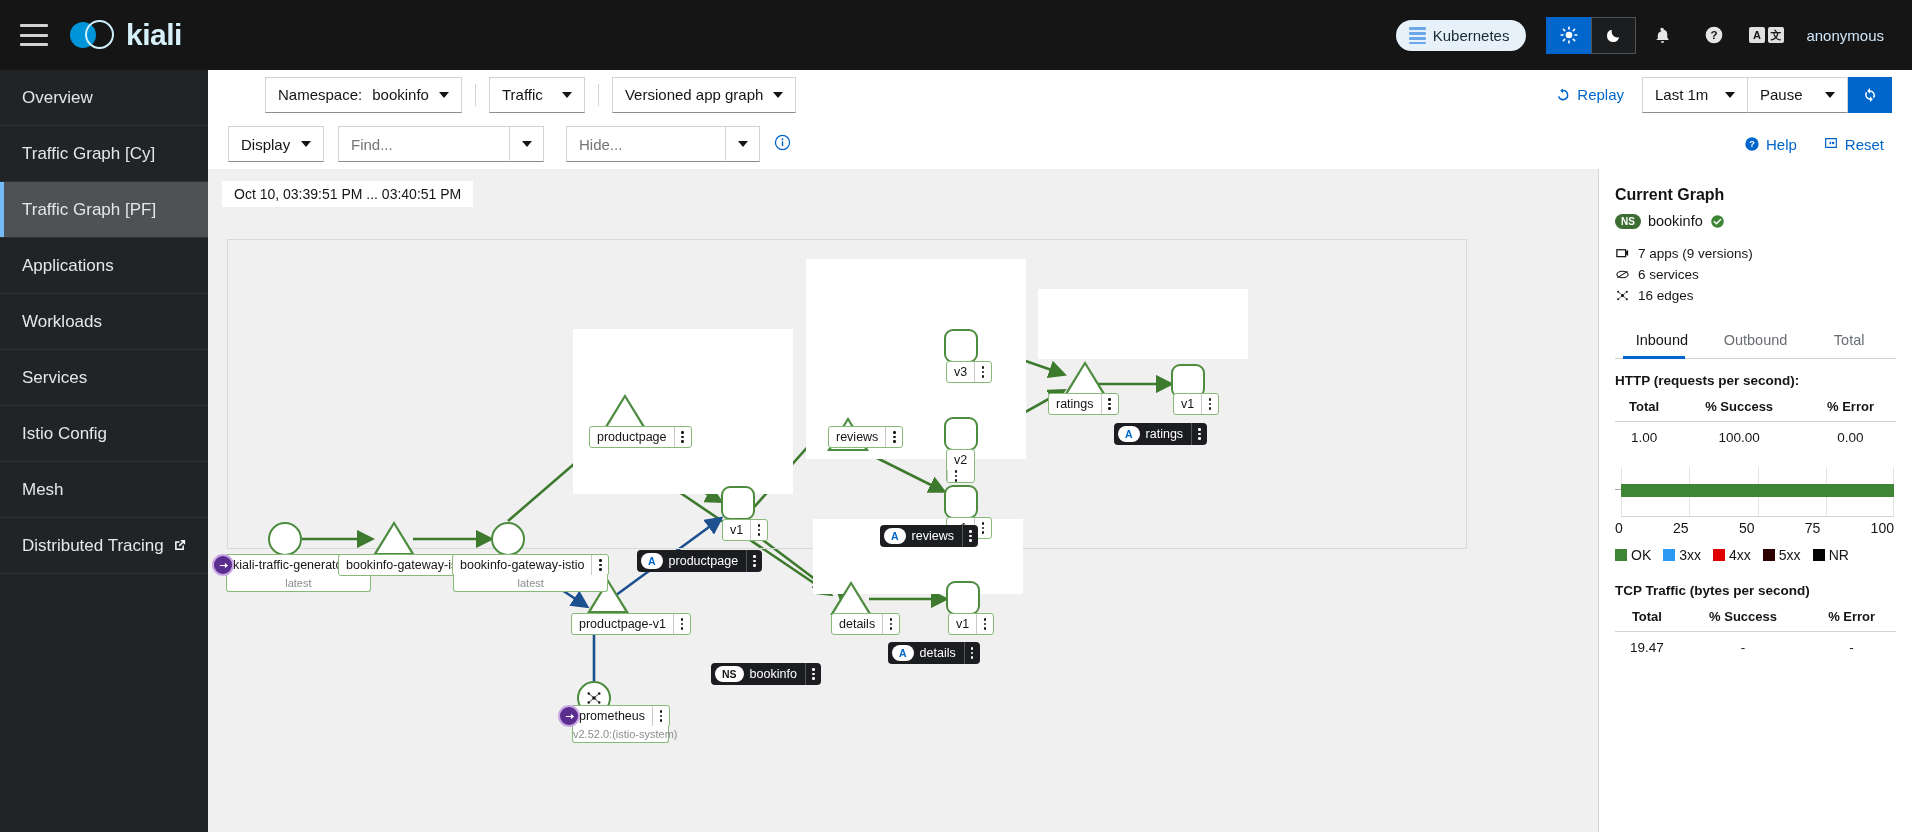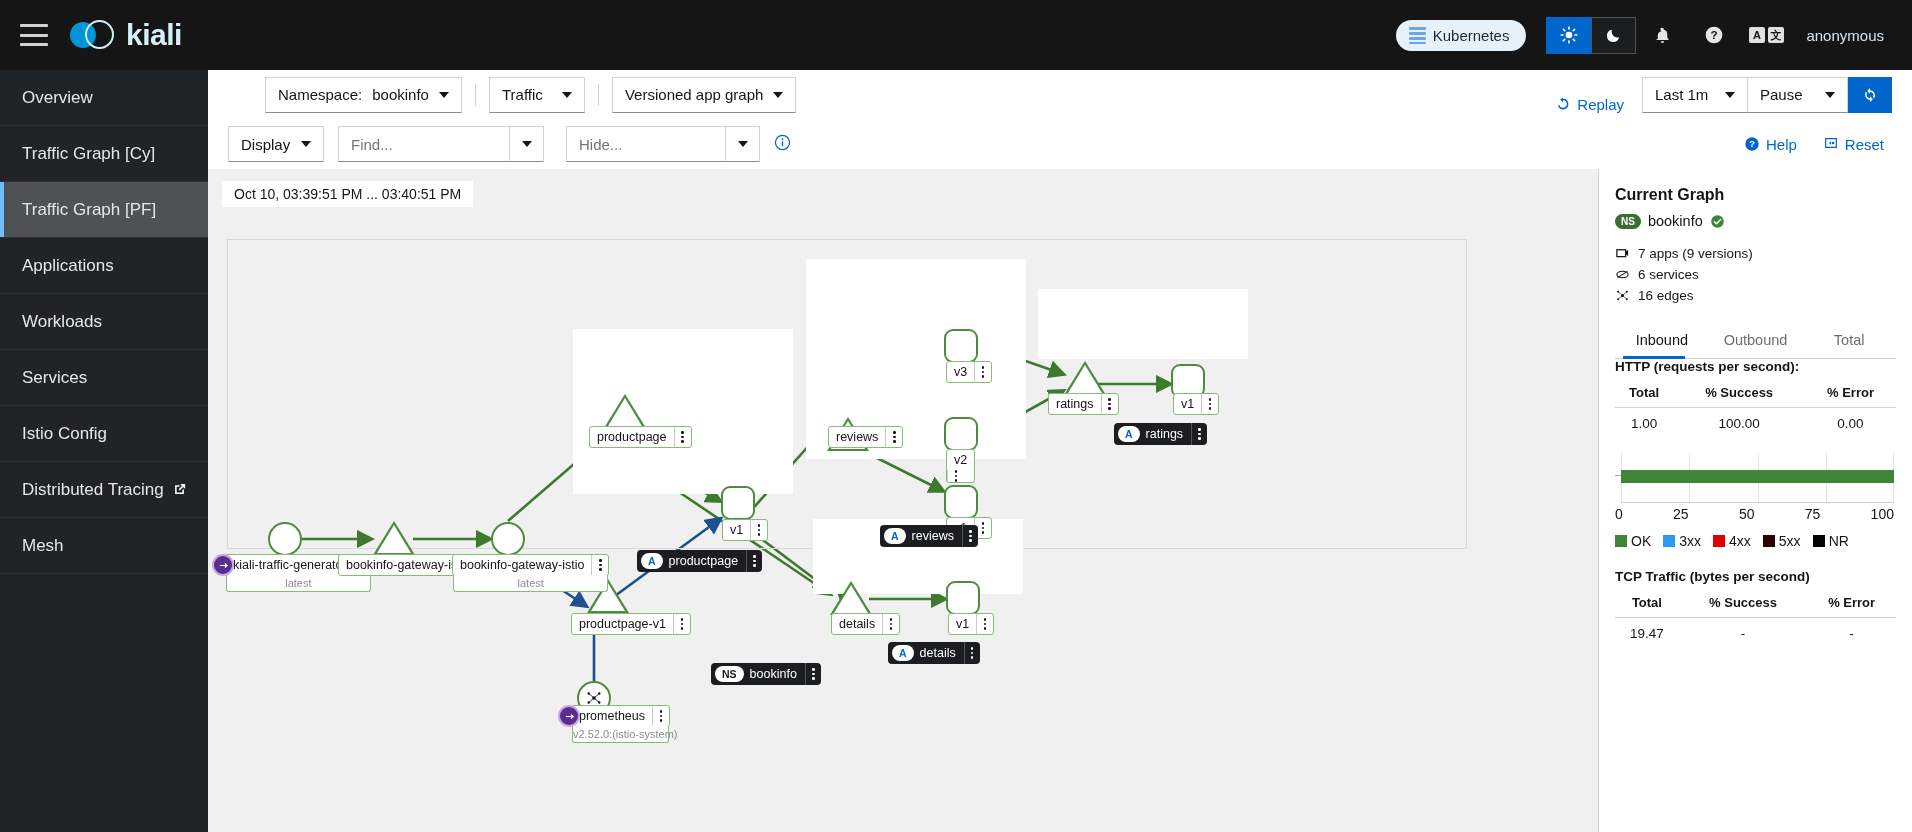--- a/index.html
+++ b/index.html
@@ -124,21 +124,21 @@
   .info-icon { margin-left: 14px; cursor: pointer; }
   .spacer { flex: 1; }
   .link-btn {
     display: flex; align-items: center; gap: 6px; color: #0066cc;
     font-size: 15px; cursor: pointer;
   }
   .refresh-btn {
     width: 44px; height: 36px; background: #0066cc; display: flex;
     align-items: center; justify-content: center; cursor: pointer;
   }
-  .row2-right { display: flex; align-items: flex-end; gap: 26px; }
+  .row2-right { display: flex; align-items: center; gap: 26px; }
 
   
   .graph-canvas {
     position: absolute; top: 99px; left: 0; width: 1390px; height: 663px;
     background: #f0f0f0; overflow: hidden;
   }
   .timestamp-badge {
     position: absolute; left: 14px; top: 12px; background: #fff;
     padding: 5px 12px; font-size: 14px; color: #151515;
   }
@@ -228,21 +228,21 @@
   }
   .tab {
     flex: 1; text-align: center; padding: 9px 0 10px; font-size: 14.5px;
     color: #6a6e73; cursor: pointer; position: relative;
   }
   .tab.active { color: #151515; }
   .tab.active::after {
     content: ""; position: absolute; left: 8px; right: 24px; bottom: -1px;
     height: 3px; background: #0066cc;
   }
-  .sec-title { font-size: 13.5px; font-weight: 700; color: #151515; margin-top: 0; }
+  .sec-title { font-size: 13.5px; font-weight: 700; color: #151515; margin-top: 14px; }
   .mini-table { width: 100%; margin-top: 8px; border-collapse: collapse; }
   .mini-table th {
     font-size: 13px; font-weight: 700; color: #151515; padding: 3px 0 7px;
     border-bottom: 1px solid #d2d2d2;
   }
   .mini-table td {
     font-size: 13.5px; color: #151515; text-align: center; padding: 8px 0;
   }
   .sparkbar-wrap { margin-top: 14px; position: relative; height: 72px; }
   .sparkbar-plot {
@@ -354,30 +354,30 @@
   <div class="nav-item">
     <span>Workloads</span>
   </div>
   <div class="nav-item">
     <span>Services</span>
   </div>
   <div class="nav-item">
     <span>Istio Config</span>
   </div>
   <div class="nav-item">
+    <span>Mesh</span>
+  </div>
+  <div class="nav-item">
     <span>Distributed Tracing</span>
     <span class="ext-icon">
       <svg width="15" height="15" viewBox="0 0 24 24">
         <path d="M5 5h7v2.4H7.4v9.2h9.2V12H19v7H5z" fill="#fff"></path>
         <path d="M14 3h7v7h-2.4V7.1l-6.3 6.3-1.7-1.7 6.3-6.3H14z" fill="#fff"></path>
       </svg>
     </span>
-  </div>
-  <div class="nav-item">
-    <span>Mesh</span>
   </div>
 </div>
 
 <div class="content">
 
   <div class="toolbar-row1">
     <div class="select-box" style="min-width:150px">
       <span class="label-muted">Namespace:</span>
       <span>bookinfo</span>
       <span class="caret" style="margin-left:auto"></span>

